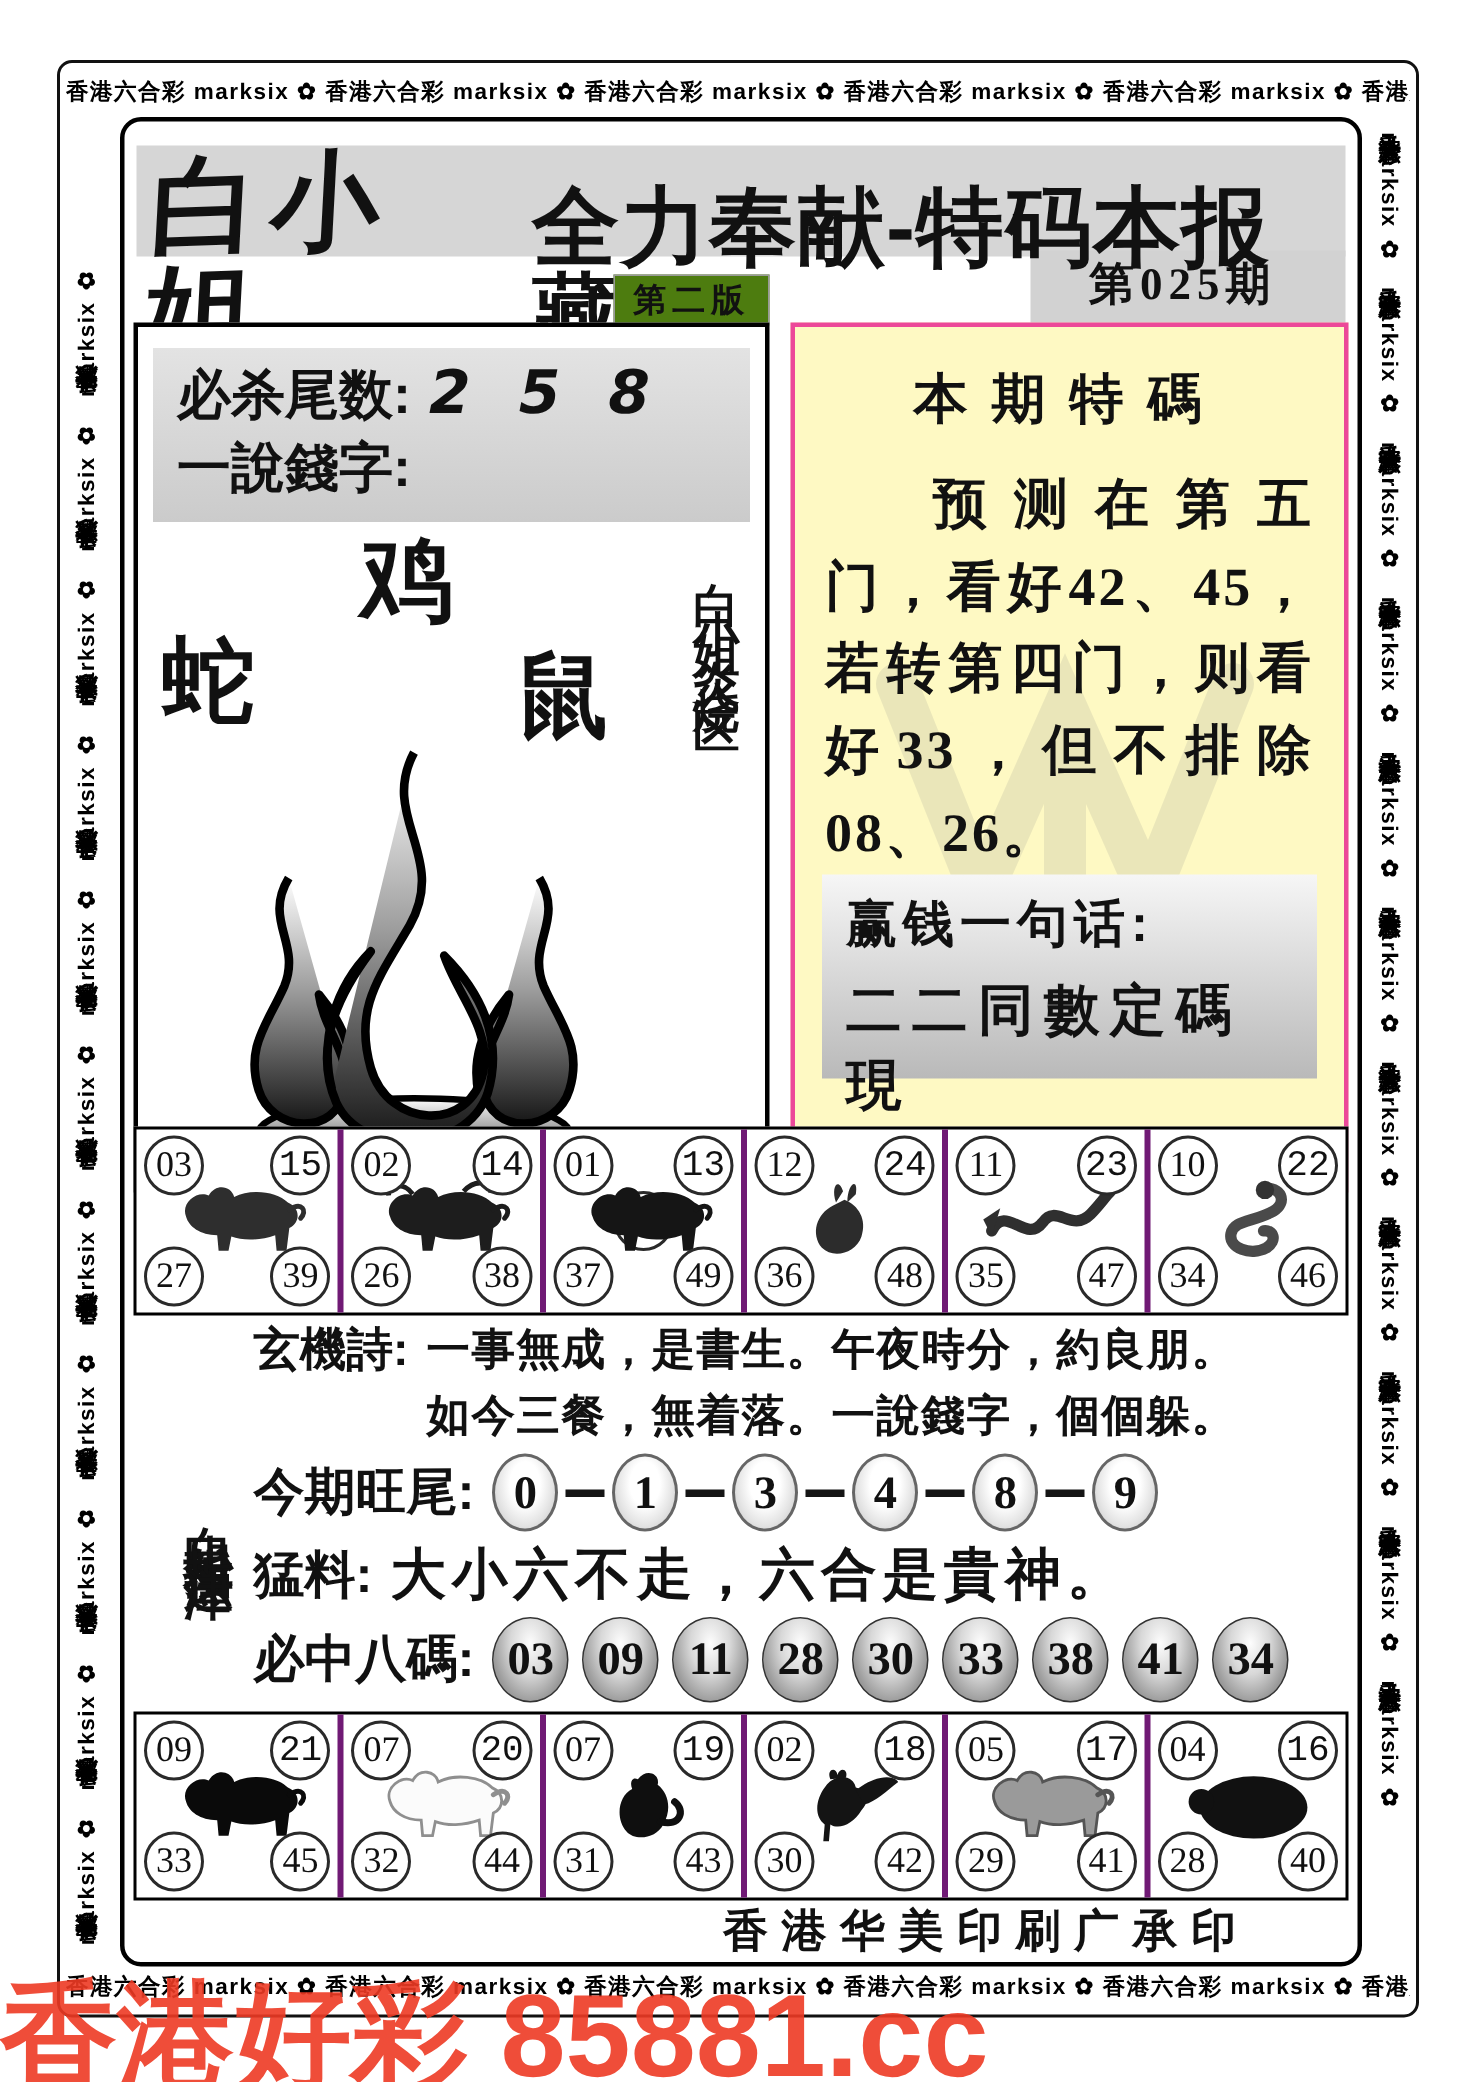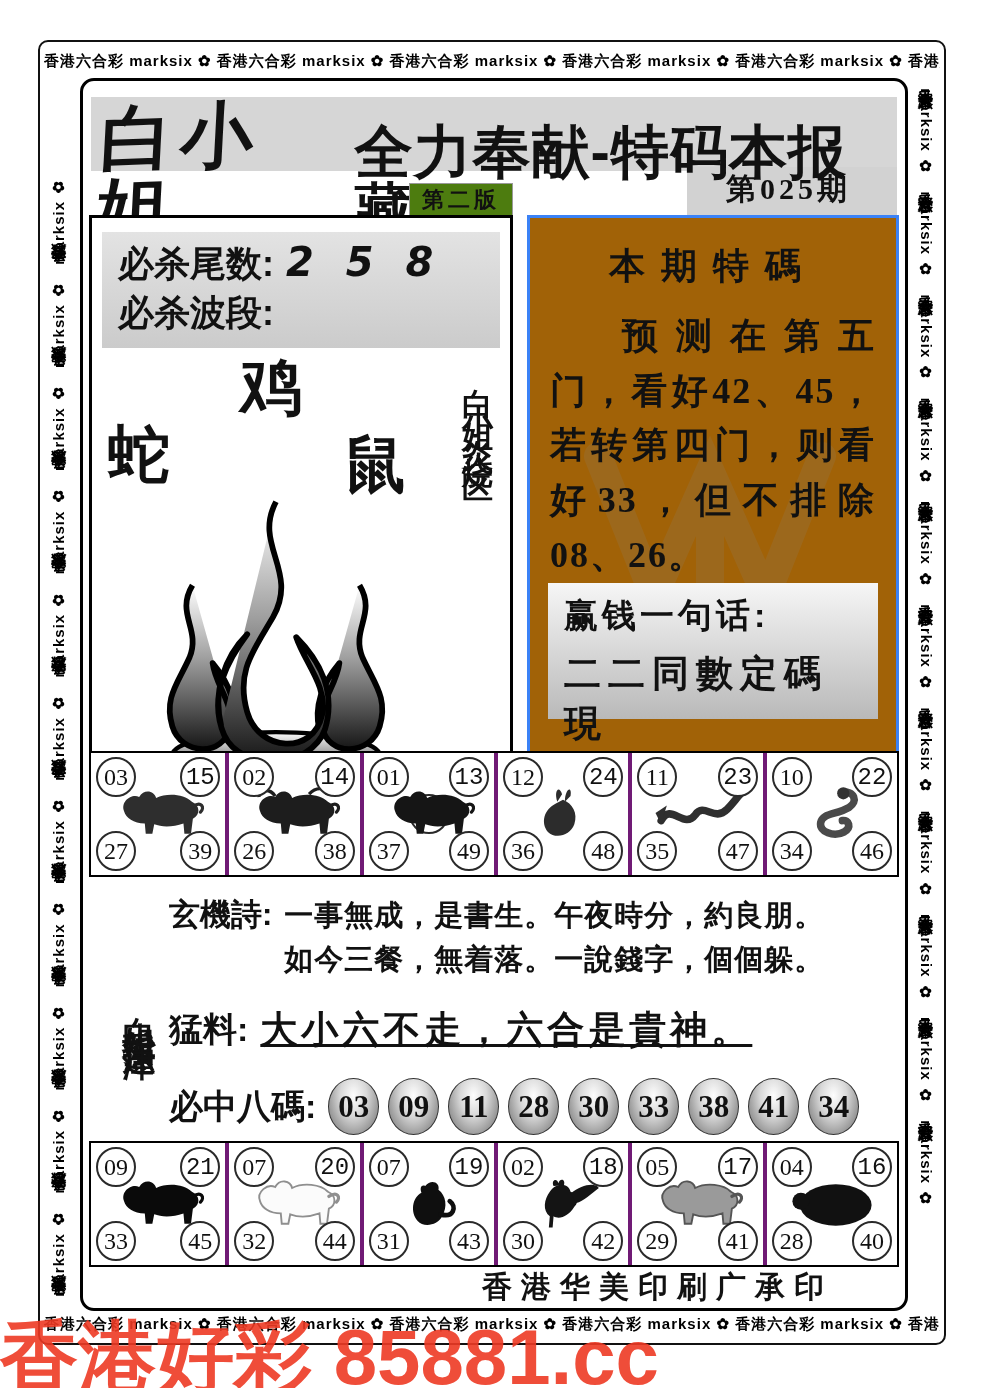--- a/index.html
+++ b/index.html
@@ -41,21 +41,21 @@
   .kill-line.first{padding-top:22px;}
   .kill-label{font:900 36px/1.25 "Liberation Sans",sans-serif;}
   .kill-value{font:italic 700 40px/1.1 "DejaVu Sans",sans-serif;letter-spacing:9px;}
   .zc{position:absolute;font:900 62px/1 "Liberation Sans",sans-serif;}
   .zc.t{left:148px;top:138px;}
   .zc.l{left:16px;top:206px;}
   .zc.r{left:252px;top:216px;}
   .flame{position:absolute;left:34px;bottom:8px;width:300px;height:288px;}
   .vert-caption{position:absolute;right:12px;top:146px;writing-mode:vertical-rl;
                 text-orientation:upright;font:900 31px "Liberation Sans",sans-serif;letter-spacing:17px;}
-  .right-panel{flex:1;border:3px solid #3b82f6;position:relative;overflow:hidden;background:#a16207;
+  .right-panel{flex:1;border:3px solid #ec4899;position:relative;overflow:hidden;background:#fef9c3;
                padding:12px 18px 0;}
   .rp-title{text-align:center;font:800 36px "Liberation Serif",serif;letter-spacing:16px;margin-top:12px;}
   .rp-body{font:600 36px/1.52 "Liberation Serif",serif;margin:18px 2px 0;text-align:justify;
            text-indent:2em;letter-spacing:2px;}
   .rp-backdrop{position:absolute;left:40px;top:200px;width:280px;height:300px;opacity:.16;z-index:0;}
   .rp-slogan-wrap{position:absolute;left:0;right:0;bottom:0;height:126px;
                   background:linear-gradient(#f6f6f6,#b9b9b9);padding:10px 16px 0;}
   .rp-slogan-label{font:900 34px "Liberation Sans",sans-serif;letter-spacing:4px;}
   .rp-slogan{font:900 37px "Liberation Sans",sans-serif;letter-spacing:7px;margin-top:10px;}
   .rp-body,.rp-title,.rp-slogan-wrap{position:relative;z-index:1;}
@@ -71,32 +71,32 @@
               font:400 24px "Liberation Serif",serif;background:#fff;z-index:2;}
   .num-circle.tl{top:4px;left:5px;} .num-circle.tr{top:4px;right:5px;font-family:Liberation Mono, monospace;}
   .num-circle.bl{bottom:4px;left:5px;} .num-circle.br{bottom:4px;right:5px;}
   .num-circle.center{left:50%;top:50%;transform:translate(-50%,-50%);background:transparent;z-index:1;}
   .animal{position:absolute;left:50%;top:50%;transform:translate(-50%,-50%);width:98px;height:66px;z-index:1;}
   
   .tips{position:absolute;left:6px;right:6px;top:794px;height:264px;display:flex;}
   .tips-vert{width:72px;writing-mode:vertical-rl;text-orientation:upright;
              font:900 33px "Liberation Sans",sans-serif;letter-spacing:5px;
              display:flex;justify-content:center;padding-top:2px;flex:none;}
-  .tips-main{flex:1;display:flex;flex-direction:column;justify-content:space-between;padding:19px 4px 4px 8px;}
+  .tips-main{flex:1;display:flex;flex-direction:column;justify-content:space-between;padding:4px 4px 4px 8px;}
   .tip-row{display:flex;align-items:center;}
   .tip-row.poem{align-items:flex-start;}
   .tip-label{font:900 31px "Liberation Sans",sans-serif;white-space:nowrap;margin-right:12px;}
   .tip-label.big{font-size:34px;}
   .poem-lines{font:900 29px/1.5 "Liberation Sans",sans-serif;letter-spacing:1px;}
   .lucky{display:flex;align-items:center;gap:5px;}
   .tail-oval{width:40px;height:48px;border:2px solid #666;border-radius:50%;flex:none;
              background:radial-gradient(ellipse at 50% 38%, #ffffff 35%, #e4e4e4 65%, #bfbfbf 100%);
              display:flex;align-items:center;justify-content:center;font:700 31px "Liberation Serif",serif;}
   .dash{width:26px;height:5px;background:#151515;flex:none;}
-  .hot-text{font:700 37px "Liberation Serif",serif;letter-spacing:4px;text-decoration:underline;}
+  .hot-text{font:700 37px "Liberation Serif",serif;letter-spacing:4px;}
   .balls{display:flex;gap:9px;align-items:center;}
   .ball{width:49px;height:55px;border-radius:50%;border:1px solid #333;flex:none;
         background:radial-gradient(ellipse at 50% 30%, #fdfdfd 0%, #d8d8d8 38%, #9b9b9b 72%, #787878 100%);
         display:flex;align-items:center;justify-content:center;font:700 31px "Liberation Serif",serif;}
   
   .footer{position:absolute;left:6px;right:6px;top:1186px;height:36px;text-align:right;
           padding-right:66px;font:700 30px "Liberation Serif",serif;letter-spacing:9px;}
   .watermark{position:absolute;left:0;bottom:-8px;font:900 78px/1 "Liberation Sans",sans-serif;
              color:#ee3a24;z-index:60;white-space:nowrap;opacity:.9;}
 </style>
@@ -125,21 +125,21 @@
     </div>
 
     <div class="panels">
       <section class="left-panel">
         <div class="kill-band"></div>
         <div class="kill-line first">
           <span class="kill-label">必杀尾数:</span>
           <span class="kill-value">2 5 8</span>
         </div>
         <div class="kill-line">
-          <span class="kill-label">必杀波段:</span>
+          <span class="kill-label">一說錢字:</span>
         </div>
         <span class="zc t">鸡</span>
         <span class="zc l">蛇</span>
         <span class="zc r">鼠</span>
         <svg class="flame" viewBox="0 0 200 200">
           <defs>
             <linearGradient id="fg" x1="0" y1="0" x2="0" y2="1">
               <stop offset="0" stop-color="#ffffff"></stop>
                 <stop offset="0.45" stop-color="#9e9e9e"></stop>
               <stop offset="1" stop-color="#161616"></stop>
@@ -235,20 +235,36 @@
       <div class="tips-vert">白小姐指点迷津</div>
       <div class="tips-main">
         <div class="tip-row poem">
           <span class="tip-label">玄機詩:</span>
           <div class="poem-lines">
             <div>一事無成，是書生。午夜時分，約良朋。</div>
             <div>如今三餐，無着落。一說錢字，個個躲。</div>
           </div>
         </div>
         <div class="tip-row">
+          <span class="tip-label big">今期旺尾:</span>
+          <div class="lucky" id="tails">
+              <span class="tail-oval">0</span>
+              <span class="dash"></span>
+              <span class="tail-oval">1</span>
+              <span class="dash"></span>
+              <span class="tail-oval">3</span>
+              <span class="dash"></span>
+              <span class="tail-oval">4</span>
+              <span class="dash"></span>
+              <span class="tail-oval">8</span>
+              <span class="dash"></span>
+              <span class="tail-oval">9</span>
+            </div>
+        </div>
+        <div class="tip-row">
           <span class="tip-label big">猛料:</span>
           <span class="hot-text">大小六不走，六合是貴神。</span>
         </div>
         <div class="tip-row">
           <span class="tip-label big">必中八碼:</span>
           <div class="balls" id="balls">
               <span class="ball">03</span>
               <span class="ball">09</span>
               <span class="ball">11</span>
               <span class="ball">28</span>

